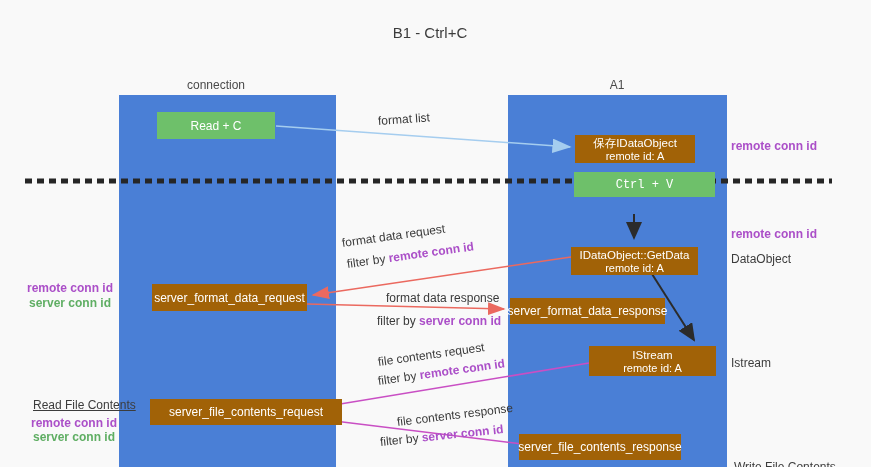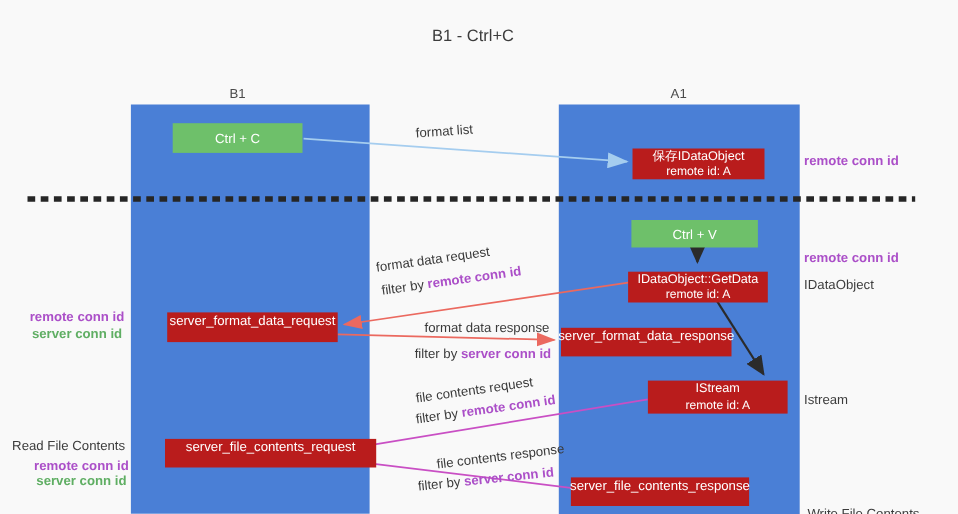--- a/index.html
+++ b/index.html
@@ -3,40 +3,39 @@
 <meta charset="utf-8">
 <style>
   html,body{margin:0;padding:0;}
   body{background:#f9f9f9;font-family:"Liberation Sans","DejaVu Sans",sans-serif;}
   .canvas{position:relative;width:871px;height:467px;background:#f9f9f9;overflow:hidden;margin-top:16px;}
   .lane{position:absolute;background:#4A7FD6;}
   .lane-header{position:absolute;text-align:center;font-size:12px;color:#4a4a4a;line-height:15px;white-space:pre-line;}
   .title{position:absolute;text-align:center;font-size:15px;color:#3c3c3c;line-height:20px;}
   .node{position:absolute;color:#fff;display:flex;flex-direction:column;align-items:center;justify-content:center;text-align:center;z-index:3;}
   .node.green{background:#6EC06A;font-size:12px;}
-  .node.orange{background:#b91c1c;font-size:12px;justify-content:space-between;}
+  .node.orange{background:#a16207;font-size:12px;}
   .node .l2{font-size:11px;line-height:13px;}
   .node .l1{font-size:11.5px;line-height:14px;}
   .flow-label{position:absolute;font-size:12px;color:#3a3a3a;white-space:nowrap;z-index:4;transform-origin:left center;}
   .side-label{position:absolute;font-size:12px;color:#3c3c3c;white-space:nowrap;z-index:4;}
   .purple{color:#AB4FC8;font-weight:bold;}
   .greentx{color:#5FAE63;font-weight:bold;}
   svg.arrows{position:absolute;left:0;top:0;z-index:2;}
 </style>
 </head>
 <body>
 
 <div class="canvas">
 
   <div class="title" style="left:305px;top:7px;width:250px;">
     <div>B1 - Ctrl+C</div>
   </div>
 
   <div class="lane-header" style="left:146px;top:47px;width:140px;">
-    <div>B1</div>
     <div>connection</div>
   </div>
   <div class="lane-header" style="left:547px;top:47px;width:140px;">
     <div>A1</div>
     <div>remote</div>
   </div>
 
   <div class="lane" style="left:119px;top:79px;width:217px;height:372px;"></div>
   <div class="lane" style="left:508px;top:79px;width:219px;height:374px;"></div>
 
@@ -67,29 +66,29 @@
     <line x1="571" y1="241" x2="313" y2="279" stroke="#EB695F" stroke-width="1.6" marker-end="url(#m-red)"></line>
 
     <line x1="307" y1="288" x2="504" y2="293" stroke="#EB695F" stroke-width="1.6" marker-end="url(#m-red)"></line>
 
     <line x1="589" y1="347" x2="316" y2="392" stroke="#C94FC4" stroke-width="1.6" marker-end="url(#m-magenta)"></line>
 
     <line x1="310" y1="402" x2="539" y2="430" stroke="#C94FC4" stroke-width="1.6" marker-end="url(#m-magenta)"></line>
   </svg>
 
   <div class="node green" style="left:157px;top:96px;width:118px;height:27px;">
-    <span>Ctrl + C</span>
+    <span>Read + C</span>
   </div>
 
   <div class="node orange" style="left:575px;top:119px;width:120px;height:28px;">
     <span class="l1">保存IDataObject</span>
     <span class="l2">remote id: A</span>
   </div>
 
-  <div class="node green" style="left:574px;top:184px;width:115px;height:25px;">
+  <div class="node green" style="left:574px;top:156px;width:141px;height:25px;font-family:Liberation Mono, monospace;">
     <span>Ctrl + V</span>
   </div>
 
   <div class="node orange" style="left:571px;top:231px;width:127px;height:28px;">
     <span class="l1">IDataObject::GetData</span>
     <span class="l2">remote id: A</span>
   </div>
 
   <div class="node orange" style="left:510px;top:282px;width:155px;height:26px;">
     <span>server_format_data_response</span>
@@ -129,24 +128,24 @@
     <span>filter by </span><span class="purple">remote conn id</span>
   </div>
 
   <div class="flow-label" style="left:397px;top:399px;transform:rotate(-7deg);">file contents response</div>
   <div class="flow-label" style="left:380px;top:419px;transform:rotate(-6deg);">
     <span>filter by </span><span class="purple">server conn id</span>
   </div>
 
   <div class="side-label purple" style="left:731px;top:123px;">remote conn id</div>
   <div class="side-label purple" style="left:731px;top:211px;">remote conn id</div>
-  <div class="side-label" style="left:731px;top:236px;">IDataObject</div>
+  <div class="side-label" style="left:731px;top:236px;">DataObject</div>
   <div class="side-label" style="left:731px;top:340px;">Istream</div>
   <div class="side-label" style="left:734px;top:444px;">Write File Contents</div>
 
   <div class="side-label purple" style="left:27px;top:265px;">remote conn id</div>
   <div class="side-label greentx" style="left:29px;top:280px;">server conn id</div>
 
-  <div class="side-label" style="left:11px;top:382px;">Read File Contents</div>
+  <div class="side-label" style="left:33px;top:382px;text-decoration:underline;">Read File Contents</div>
   <div class="side-label purple" style="left:31px;top:400px;">remote conn id</div>
   <div class="side-label greentx" style="left:33px;top:414px;">server conn id</div>
 
 </div>
 
 </body></html>

